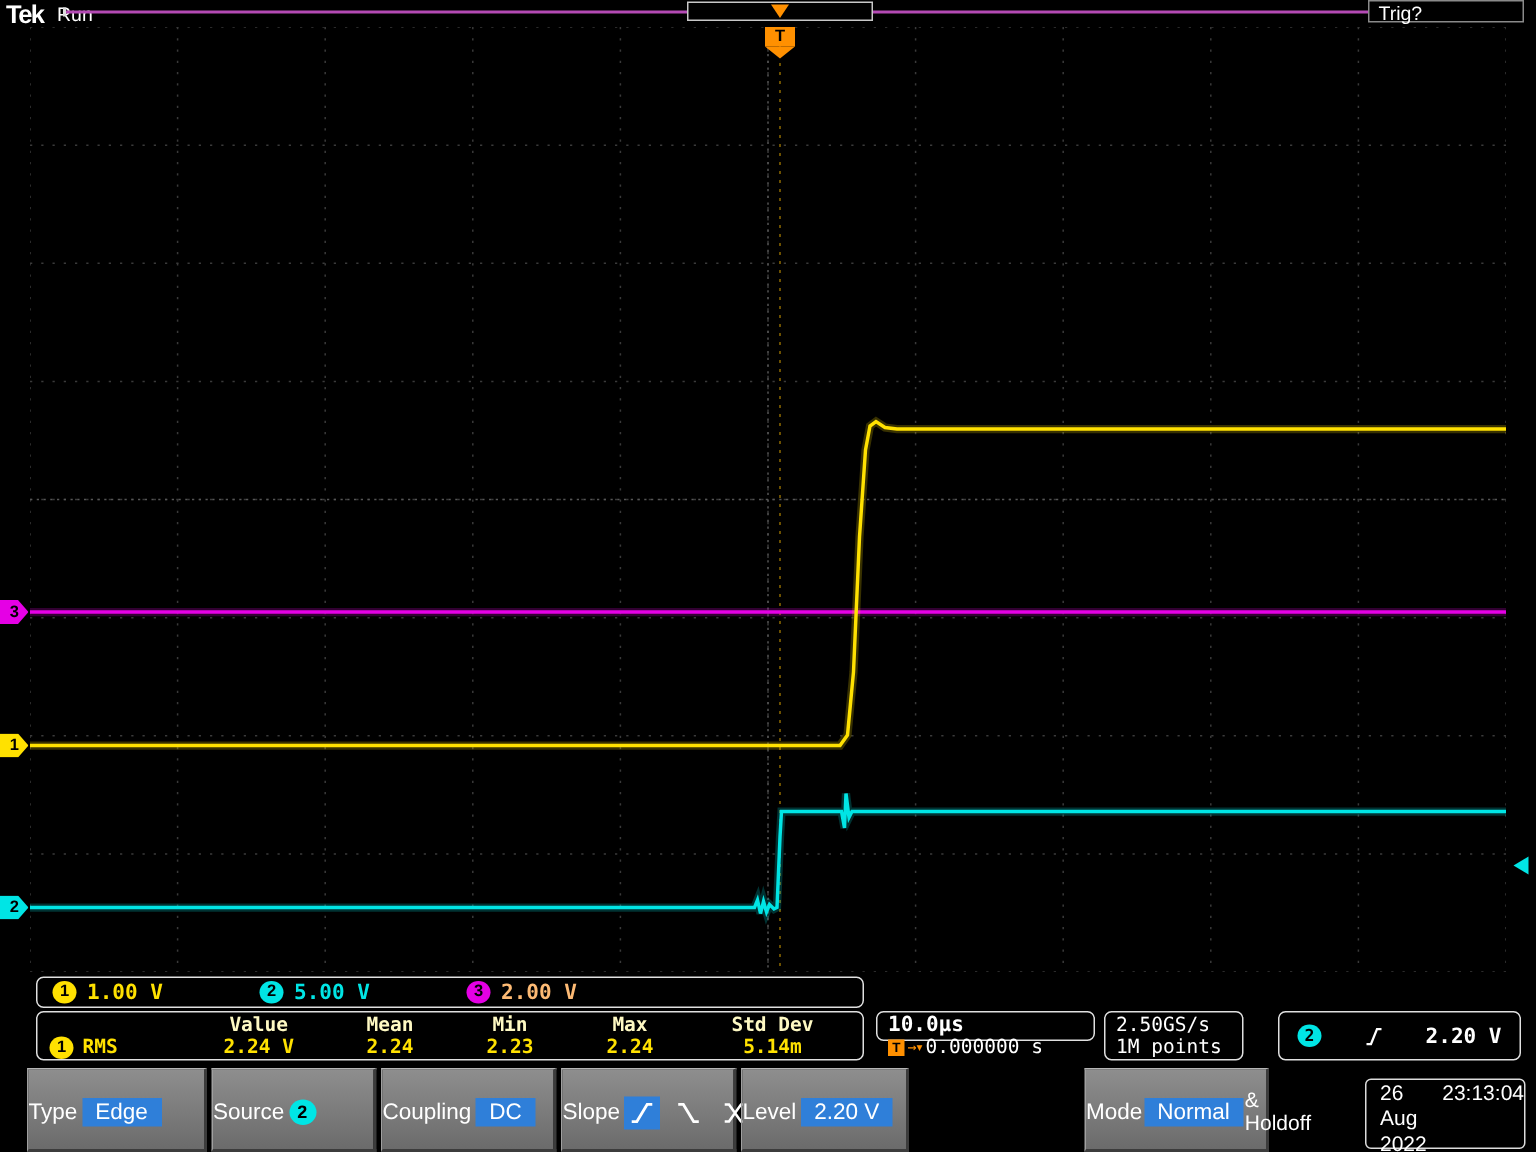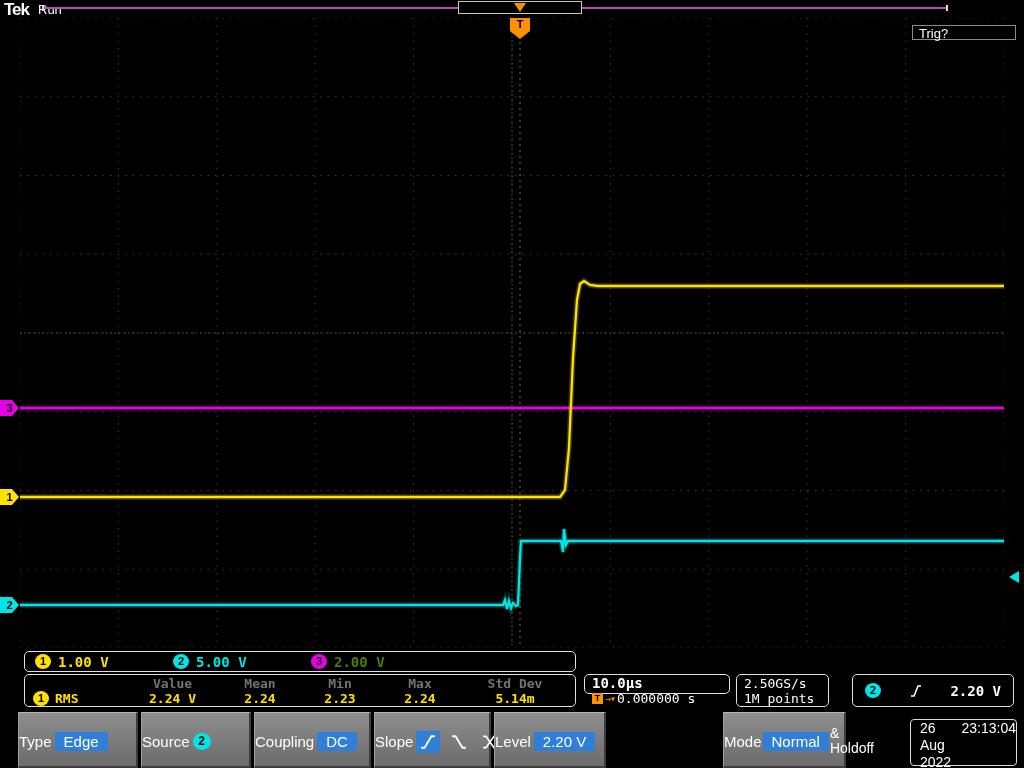--- a/index.html
+++ b/index.html
@@ -10,21 +10,21 @@
   
   .brand{position:absolute;left:4px;top:0px;font-weight:bold;font-size:17px;color:#fff;letter-spacing:-1px;}
   .runstate{position:absolute;left:38px;top:2px;font-size:13px;color:#fff;}
   .recline{position:absolute;left:42px;top:7px;width:906px;height:2px;background:#b44ab4;}
   .recline::before,.recline::after{content:"";position:absolute;top:-2px;width:2px;height:6px;background:#ddd;}
   .recline::before{left:0;}.recline::after{right:0;}
   .recwindow{position:absolute;left:458px;top:1px;width:124px;height:13px;border:1px solid #c8c8c8;background:#000;box-sizing:border-box;}
   .rec-arrow{position:absolute;left:514px;top:3px;width:0;height:0;
     border-left:6px solid transparent;border-right:6px solid transparent;border-top:9px solid #ff9000;}
   .trigq{position:absolute;left:912px;top:0px;width:104px;height:15px;border:1px solid #8a8a8a;
-    font-size:13px;line-height:15px;padding-left:6px;box-sizing:border-box;color:#fff;background:#000;margin-top:25px;}
+    font-size:13px;line-height:15px;padding-left:6px;box-sizing:border-box;color:#fff;background:#000;}
   
   .grat{position:absolute;left:20px;top:18px;width:984px;height:630px;}
   .trig-flag{position:absolute;width:20px;text-align:center;}
   .trig-flag .flagbox{width:20px;height:13px;background:#ff9000;color:#000;font-weight:bold;font-size:11px;line-height:13px;}
   .trig-flag .flagtip{margin:0 auto;width:0;height:0;border-left:10px solid transparent;border-right:10px solid transparent;border-top:8px solid #ff9000;}
   .ch-marker{position:absolute;left:0;width:19px;height:16px;color:#000;font-weight:bold;font-size:11px;
     display:flex;align-items:center;justify-content:center;
     clip-path:polygon(0 0,12px 0,100% 50%,12px 100%,0 100%);}
   .trig-level-arrow{position:absolute;left:1009px;width:0;height:0;
     border-top:6px solid transparent;border-bottom:6px solid transparent;border-right:10px solid #00e5e5;}
@@ -32,24 +32,24 @@
   .robox{position:absolute;background:#000;border:1px solid #e0e0e0;border-radius:5px;box-sizing:border-box;
     font-family:"DejaVu Sans Mono",monospace;}
   .scalesbar{left:24px;top:651px;width:552px;height:21px;display:flex;align-items:center;padding-left:10px;}
   .scaleitem{display:flex;align-items:center;gap:7px;width:138px;font-size:14px;font-weight:bold;}
   .badge{display:inline-block;width:16px;height:15px;border-radius:50%;color:#000;font-weight:bold;
     font-size:11px;line-height:15px;text-align:center;font-family:"Liberation Sans",sans-serif;}
   .measbox{left:24px;top:674px;width:552px;height:33px;font-size:13px;padding-top:1px;}
   .measrow{display:grid;grid-template-columns:100px 95px 80px 80px 80px 110px;height:15px;line-height:15px;}
   .measrow > div{text-align:center;}
   .measrow .mlabel{display:flex;align-items:center;gap:6px;padding-left:8px;text-align:left;}
-  .mhead{color:#737373;font-weight:bold;}
+  .mhead{color:#fef9c3;font-weight:bold;}
   .c-ch1{color:#ffe100;font-weight:bold;}
   .c-ch2{color:#00e5e5;font-weight:bold;}
-  .c-ch3{color:#4d7c0f;font-weight:bold;text-align:center;}
+  .c-ch3{color:#fdba74;font-weight:bold;text-align:center;}
   .horizbox{left:584px;top:674px;width:146px;height:20px;padding:1px 0 0 7px;font-size:13px;}
   .horizbox .hscale{font-size:14px;font-weight:bold;line-height:15px;}
   .delayrow{display:flex;align-items:center;gap:2px;line-height:15px;}
   .tbadge{display:inline-block;width:11px;height:11px;background:#ff9000;color:#000;font-weight:bold;
     font-size:9px;line-height:11px;text-align:center;font-family:"Liberation Sans",sans-serif;}
   .delayarrow{color:#ff9000;font-size:10px;letter-spacing:-1px;}
   .acqbox{left:736px;top:674px;width:93px;height:33px;padding:1px 0 0 7px;font-size:13px;line-height:15px;}
   .trigbox{left:852px;top:674px;width:162px;height:33px;display:flex;align-items:center;
     justify-content:space-between;padding:0 12px;font-size:14px;font-weight:bold;}
   

